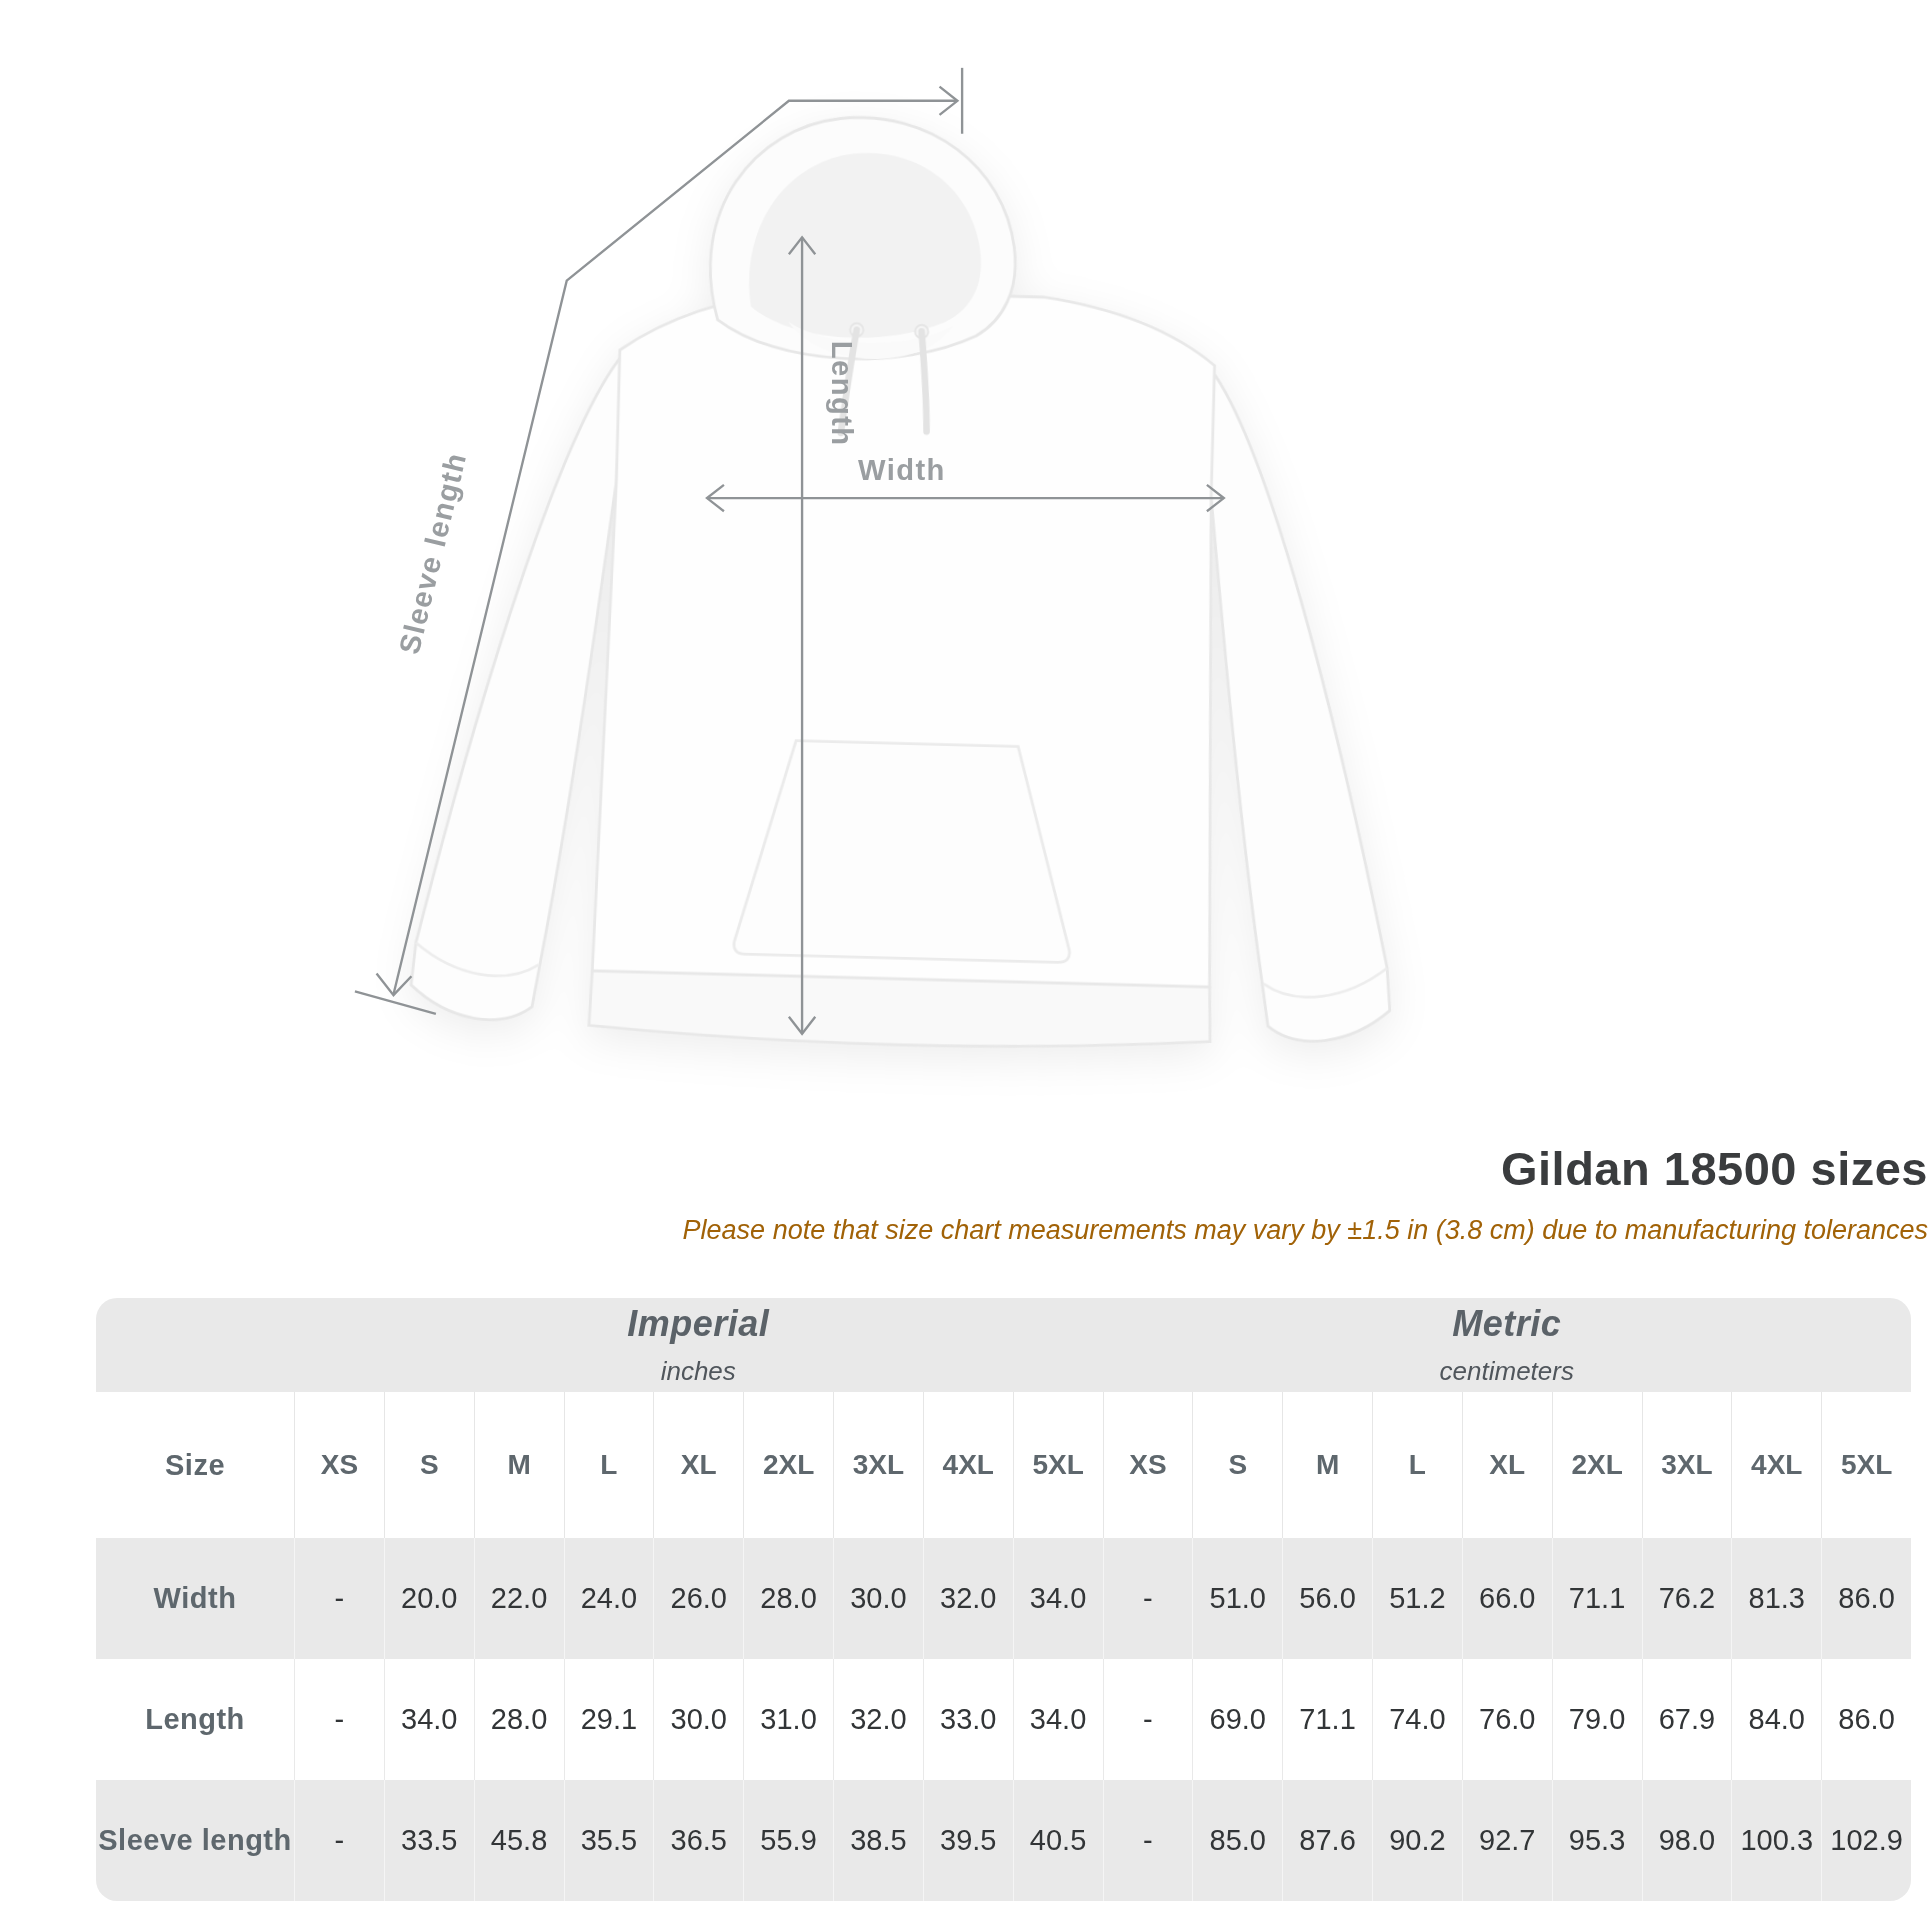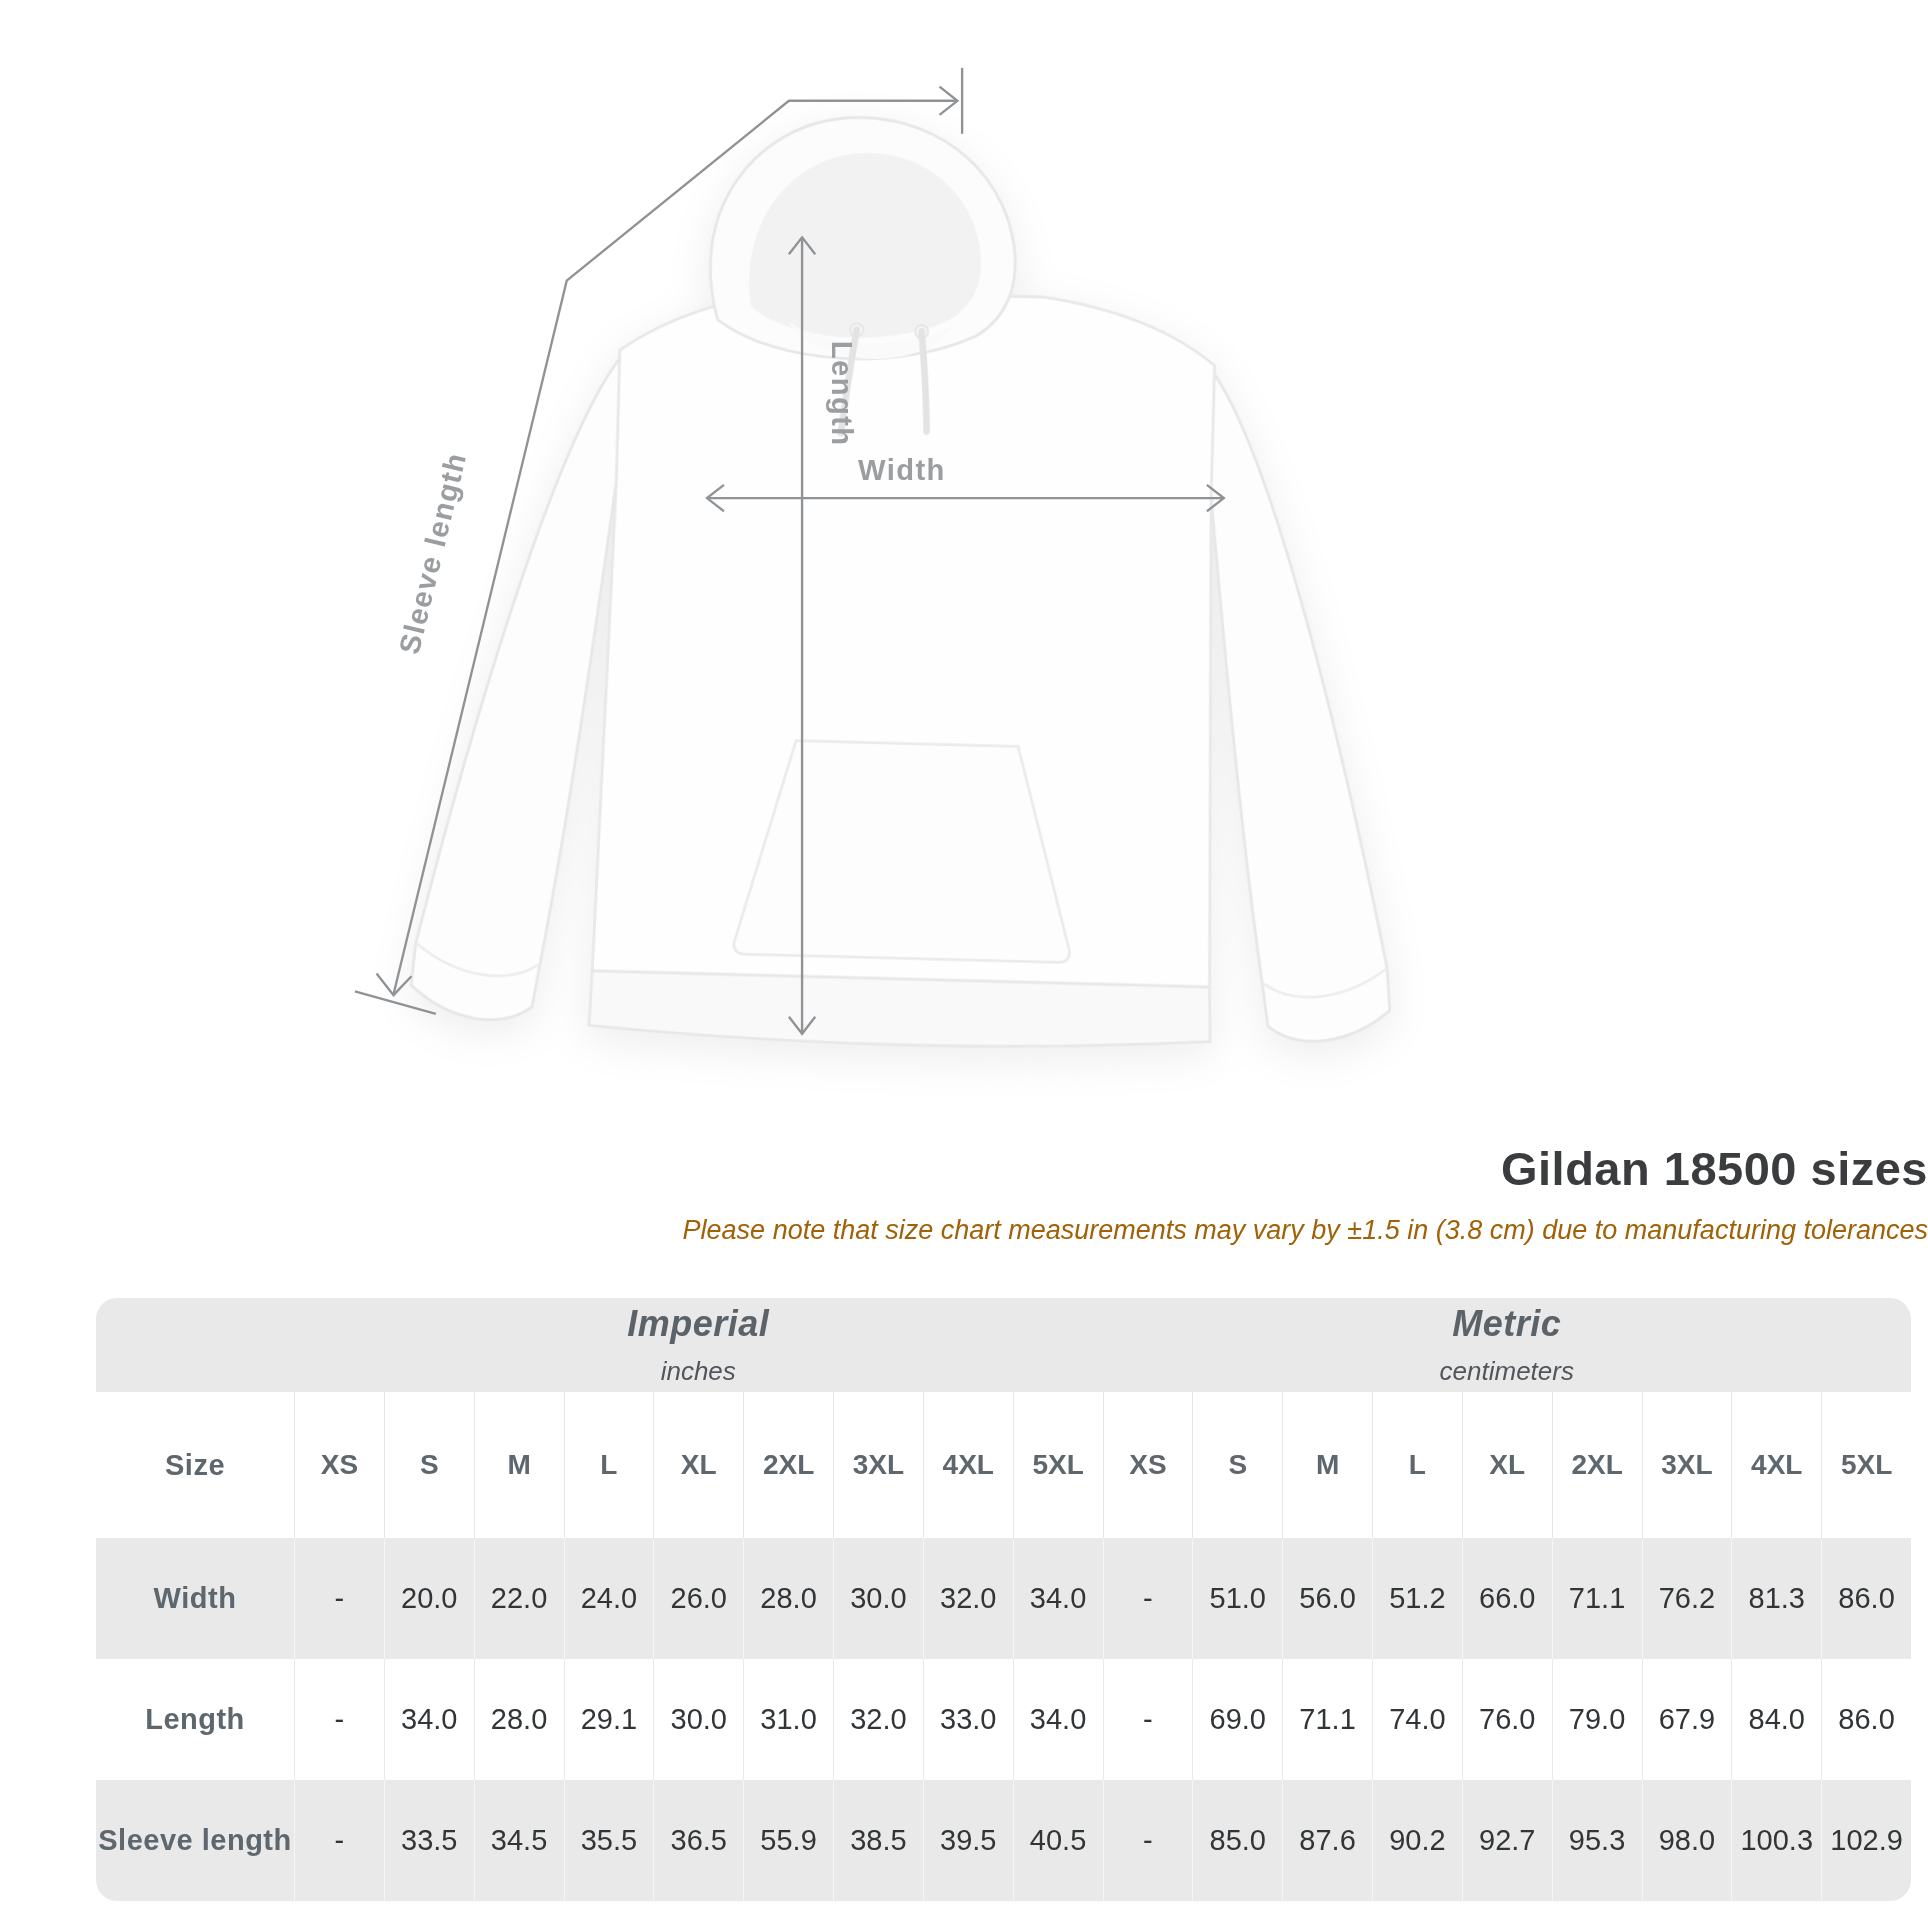--- a/index.html
+++ b/index.html
@@ -180,21 +180,21 @@
     <div class="cell val vcell">79.0</div>
     <div class="cell val vcell">67.9</div>
     <div class="cell val vcell">84.0</div>
     <div class="cell val vcell">86.0</div>
   </div>
 
   <div class="trow r-data row-gray">
     <div class="cell row-label">Sleeve length</div>
     <div class="cell val vcell">-</div>
     <div class="cell val vcell">33.5</div>
-    <div class="cell val vcell">34.5</div>
+    <div class="cell val vcell">45.8</div>
     <div class="cell val vcell">35.5</div>
     <div class="cell val vcell">36.5</div>
     <div class="cell val vcell">55.9</div>
     <div class="cell val vcell">38.5</div>
     <div class="cell val vcell">39.5</div>
     <div class="cell val vcell">40.5</div>
     <div class="cell val vcell">-</div>
     <div class="cell val vcell">85.0</div>
     <div class="cell val vcell">87.6</div>
     <div class="cell val vcell">90.2</div>

